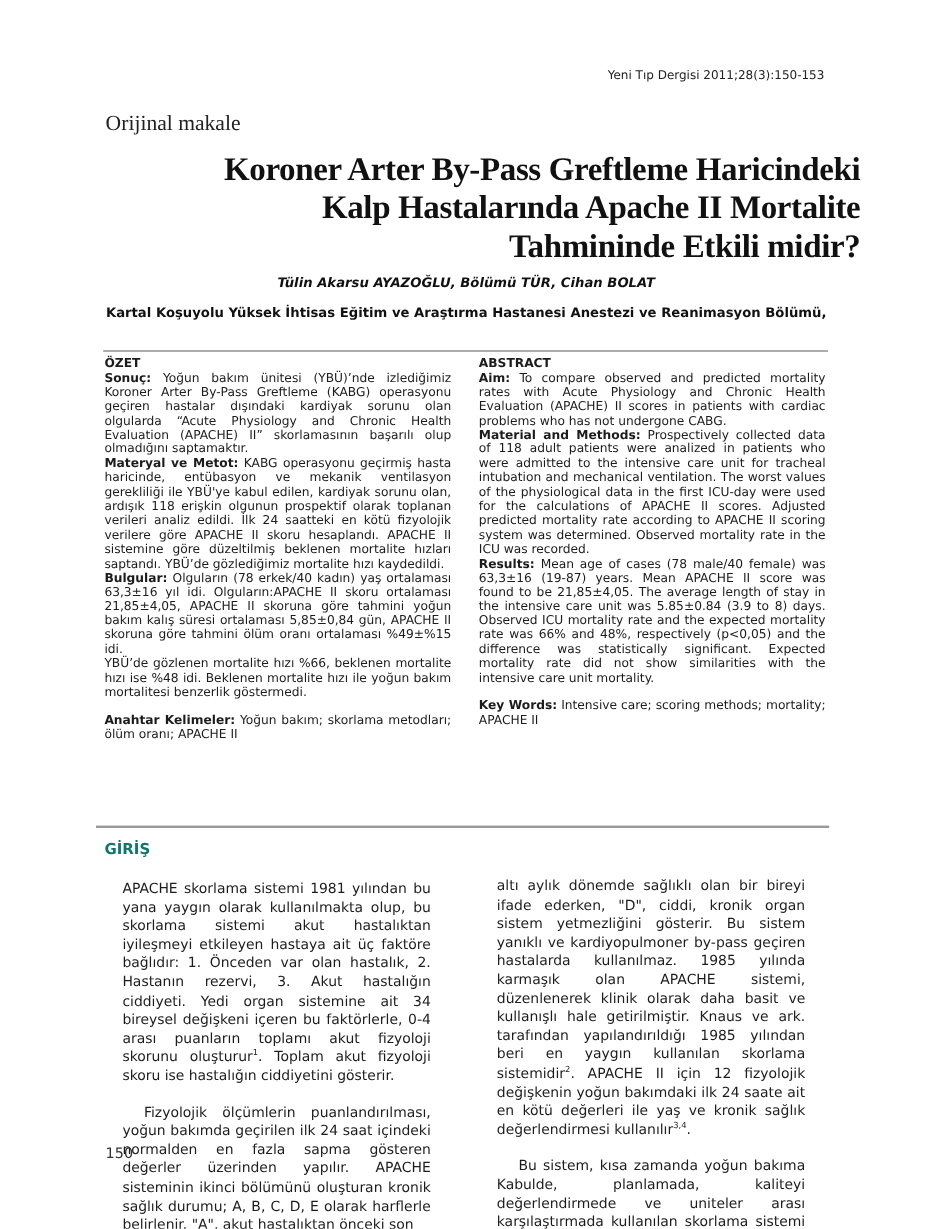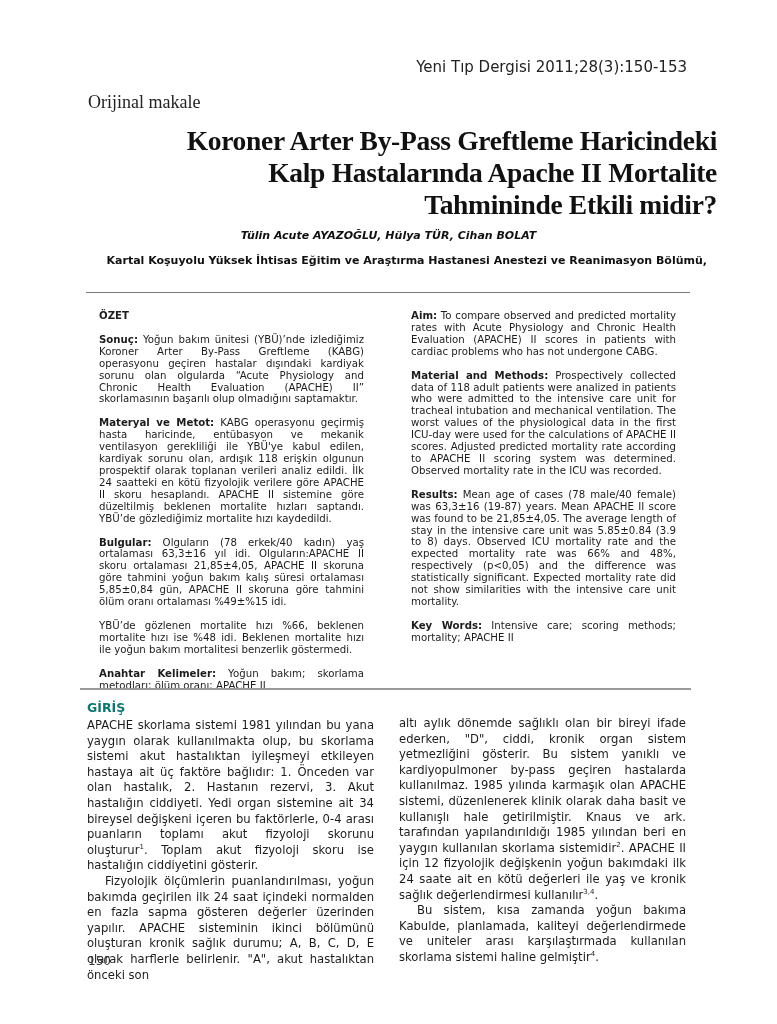--- a/index.html
+++ b/index.html
@@ -3,69 +3,69 @@
 <meta charset="utf-8">
 <style>
   html, body { margin: 0; padding: 0; background: #ffffff; }
   body {
     width: 777px; height: 1024px; position: relative; overflow: hidden;
     color: #1a1a1a;
     font-family: "DejaVu Sans", sans-serif;
   }
   .journal-ref {
     position: absolute; right: 90px; top: 58px;
-    font-family: "DejaVu Sans", sans-serif; font-size: 15px; color: #222;
+    font-family: "DejaVu Sans", sans-serif; font-size: 10px; color: #222;
   }
   .article-type {
     position: absolute; left: 88px; top: 92px;
     font-family: "Liberation Serif", serif; font-size: 18px; color: #222;
   }
   .title {
     position: absolute; left: 60px; width: 657px; top: 125px;
     text-align: right;
     font-family: "Liberation Serif", serif; font-weight: bold;
     font-size: 27.5px; line-height: 32px; color: #111;
     letter-spacing: -0.3px;
   }
   .authors {
     position: absolute; left: 60px; width: 657px; top: 229px;
     text-align: center; font-style: italic; font-weight: bold;
     font-size: 11px; color: #111;
   }
   .affiliation {
     position: absolute; left: 70px; width: 637px; top: 254px;
-    text-align: right; font-weight: bold; font-size: 11px; line-height: 13px; color: #111;
+    text-align: center; font-weight: bold; font-size: 11px; line-height: 13px; color: #111;
   }
   .rule-top {
     position: absolute; left: 86px; width: 604px; top: 292px;
     height: 0; border-top: 1.5px solid #777;
   }
   .rule-bottom {
     position: absolute; left: 80px; width: 611px; top: 688px;
     height: 0; border-top: 2.5px solid #999;
   }
   .abs-col {
     position: absolute; top: 298px; width: 289px;
     font-size: 10.2px; line-height: 11.9px; text-align: justify;
     color: #1c1c1c;
   }
   .abs-col.left { left: 87px; }
   .abs-col.right { left: 399px; }
-  .abs-col p { margin: 12px; }
+  .abs-col p { margin: 0; }
   .abs-col .gap { margin-top: 11px; }
   .abs-col b { font-weight: bold; }
   .abs-heading { font-weight: bold; }
   .en-title { font-weight: bold; font-family: "DejaVu Sans", sans-serif; }
   .body-col {
     position: absolute; width: 287px;
     font-size: 11.6px; line-height: 15.6px; text-align: justify; color: #1c1c1c;
   }
   .body-col.left { left: 87px; top: 718px; }
   .body-col.right { left: 399px; top: 716px; }
-  .body-col p { margin: 0; }
+  .body-col p { margin: 15px; }
   .indent { text-indent: 18px; }
   .section-head {
     position: absolute; left: 87px; top: 700px;
     font-weight: bold; font-size: 12.5px; color: #0f766e;
   }
   sup { font-size: 7px; line-height: 0; vertical-align: super; }
   .page-number {
     position: absolute; left: 88px; top: 954px;
     font-size: 12px; color: #333;
   }
@@ -75,38 +75,39 @@
 
 <div class="journal-ref">Yeni Tıp Dergisi 2011;28(3):150-153</div>
 <div class="article-type">Orijinal makale</div>
 
 <div class="title">
   <div>Koroner Arter By-Pass Greftleme Haricindeki</div>
   <div>Kalp Hastalarında Apache II Mortalite</div>
   <div>Tahmininde Etkili midir?</div>
 </div>
 
-<div class="authors">Tülin Acute AYAZOĞLU, Hülya TÜR, Cihan BOLAT</div>
+<div class="authors">Tülin Akarsu AYAZOĞLU, Bölümü TÜR, Cihan BOLAT</div>
 
 <div class="affiliation">
   <div>Kartal Koşuyolu Yüksek İhtisas Eğitim ve Araştırma Hastanesi Anestezi ve Reanimasyon Bölümü,</div>
 </div>
 
 <div class="rule-top"></div>
 
 <div class="abs-col left">
   <p class="abs-heading">ÖZET</p>
   <p><b>Sonuç:</b><span> Yoğun bakım ünitesi (YBÜ)’nde izlediğimiz Koroner Arter By-Pass Greftleme (KABG) operasyonu geçiren hastalar dışındaki kardiyak sorunu olan olgularda “Acute Physiology and Chronic Health Evaluation (APACHE) II” skorlamasının başarılı olup olmadığını saptamaktır.</span></p>
   <p><b>Materyal ve Metot:</b><span> KABG operasyonu geçirmiş hasta haricinde, entübasyon ve mekanik ventilasyon gerekliliği ile YBÜ'ye kabul edilen, kardiyak sorunu olan, ardışık 118 erişkin olgunun prospektif olarak toplanan verileri analiz edildi. İlk 24 saatteki en kötü fizyolojik verilere göre APACHE II skoru hesaplandı. APACHE II sistemine göre düzeltilmiş beklenen mortalite hızları saptandı. YBÜ’de gözlediğimiz mortalite hızı kaydedildi.</span></p>
   <p><b>Bulgular:</b><span> Olguların (78 erkek/40 kadın) yaş ortalaması 63,3±16 yıl idi. Olguların:APACHE II skoru ortalaması 21,85±4,05, APACHE II skoruna göre tahmini yoğun bakım kalış süresi ortalaması 5,85±0,84 gün, APACHE II skoruna göre tahmini ölüm oranı ortalaması %49±%15 idi.</span></p>
   <p>YBÜ’de gözlenen mortalite hızı %66, beklenen mortalite hızı ise %48 idi. Beklenen mortalite hızı ile yoğun bakım mortalitesi benzerlik göstermedi.</p>
   <p class="gap"><b>Anahtar Kelimeler:</b><span> Yoğun bakım; skorlama metodları; ölüm oranı; APACHE II</span></p>
 </div>
 
 <div class="abs-col right">
+  <p class="abs-heading">ABSTRACT</p>
   <p><b>Aim:</b><span> To compare observed and predicted mortality rates with Acute Physiology and Chronic Health Evaluation (APACHE) II scores in patients with cardiac problems who has not undergone CABG.</span></p>
   <p><b>Material and Methods:</b><span> Prospectively collected data of 118 adult patients were analized in patients who were admitted to the intensive care unit for tracheal intubation and mechanical ventilation. The worst values of the physiological data in the first ICU-day were used for the calculations of APACHE II scores. Adjusted predicted mortality rate according to APACHE II scoring system was determined. Observed mortality rate in the ICU was recorded.</span></p>
   <p><b>Results:</b><span> Mean age of cases (78 male/40 female) was 63,3±16 (19-87) years. Mean APACHE II score was found to be 21,85±4,05. The average length of stay in the intensive care unit was 5.85±0.84 (3.9 to 8) days. Observed ICU mortality rate and the expected mortality rate was 66% and 48%, respectively (p&lt;0,05) and the difference was statistically significant. Expected mortality rate did not show similarities with the intensive care unit mortality.</span></p>
   <p class="gap"><b>Key Words:</b><span> Intensive care; scoring methods; mortality; APACHE II</span></p>
 </div>
 
 <div class="rule-bottom"></div>
 
 <div class="section-head">GİRİŞ</div>
 

